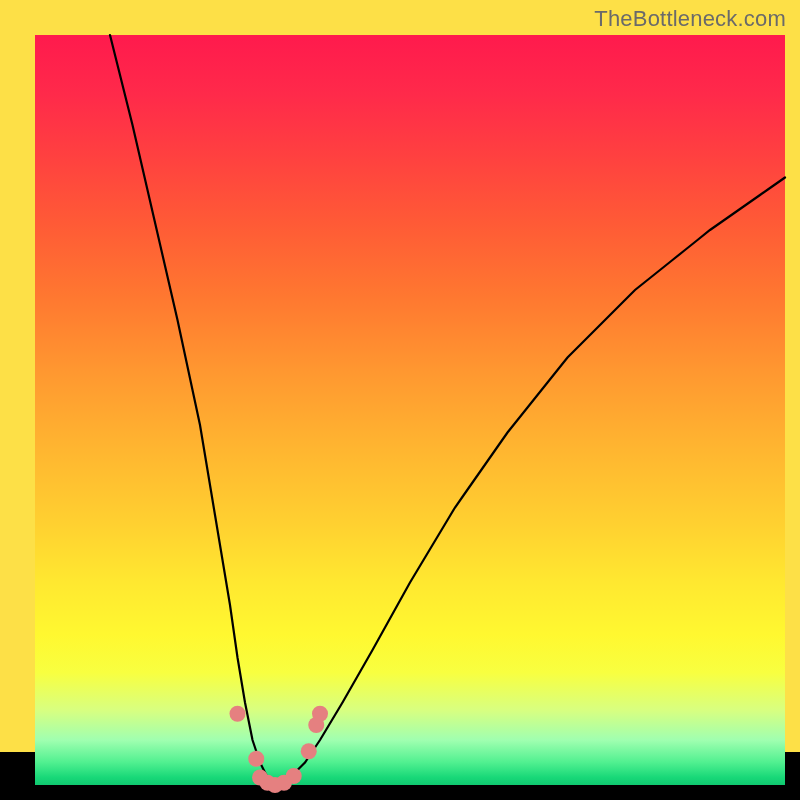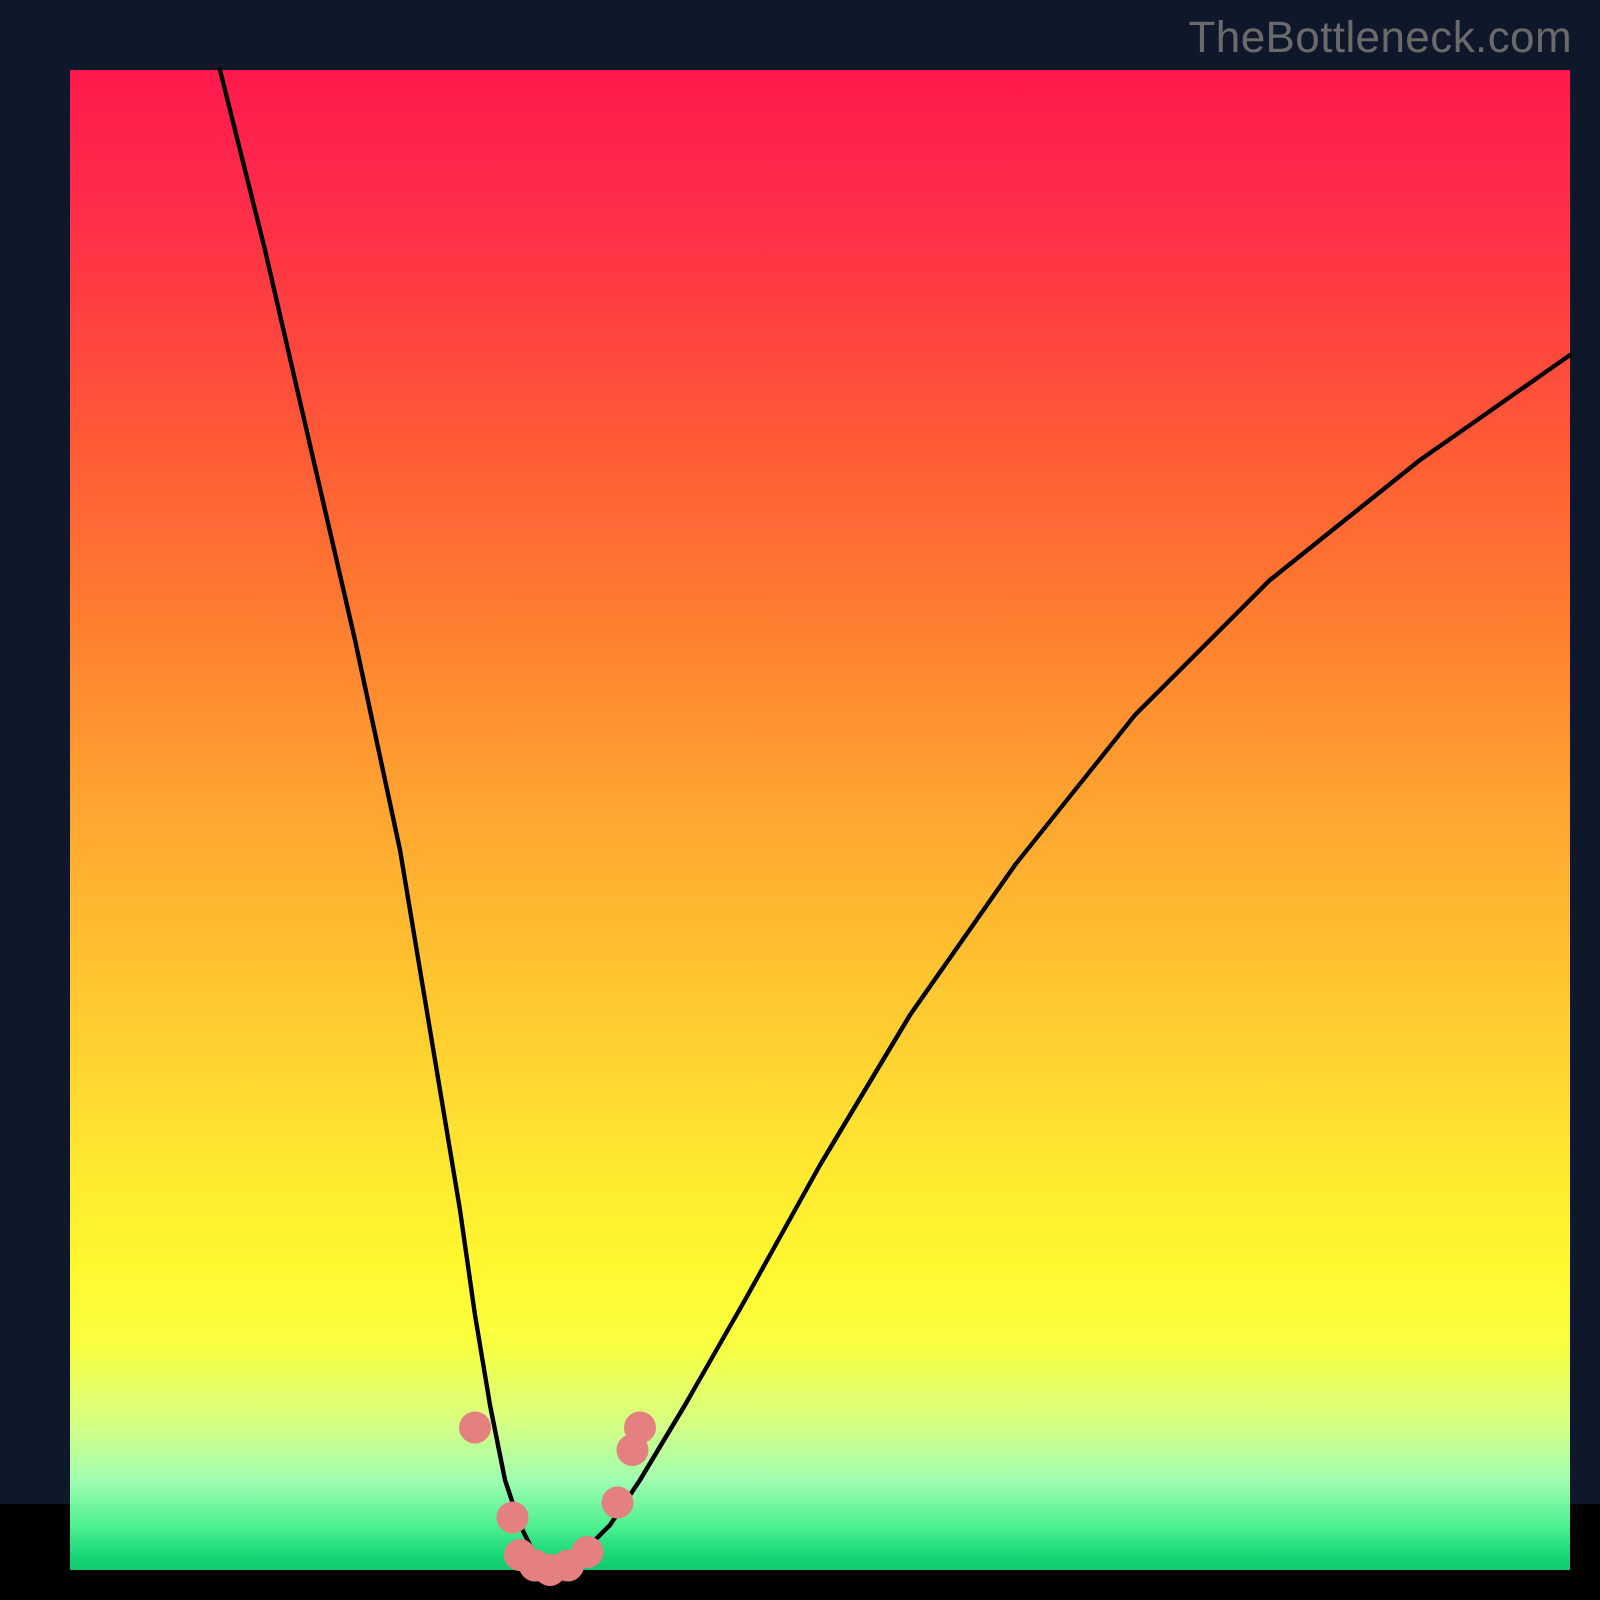--- a/index.html
+++ b/index.html
@@ -8,21 +8,21 @@
     width: 800px;
     height: 800px;
     overflow: hidden;
     background: #000;
     font-family: Arial, Helvetica, sans-serif;
   }
   .frame {
     position: relative;
     width: 800px;
     height: 752px;
-    background: #0f172a;
+    background: #fde047;
   }
   .plot {
     position: absolute;
     left: 35px;
     top: 35px;
     width: 750px;
     height: 750px;
     background: linear-gradient(to bottom,
       #ff1a4d 0%,
       #ff2a4a 8%,

